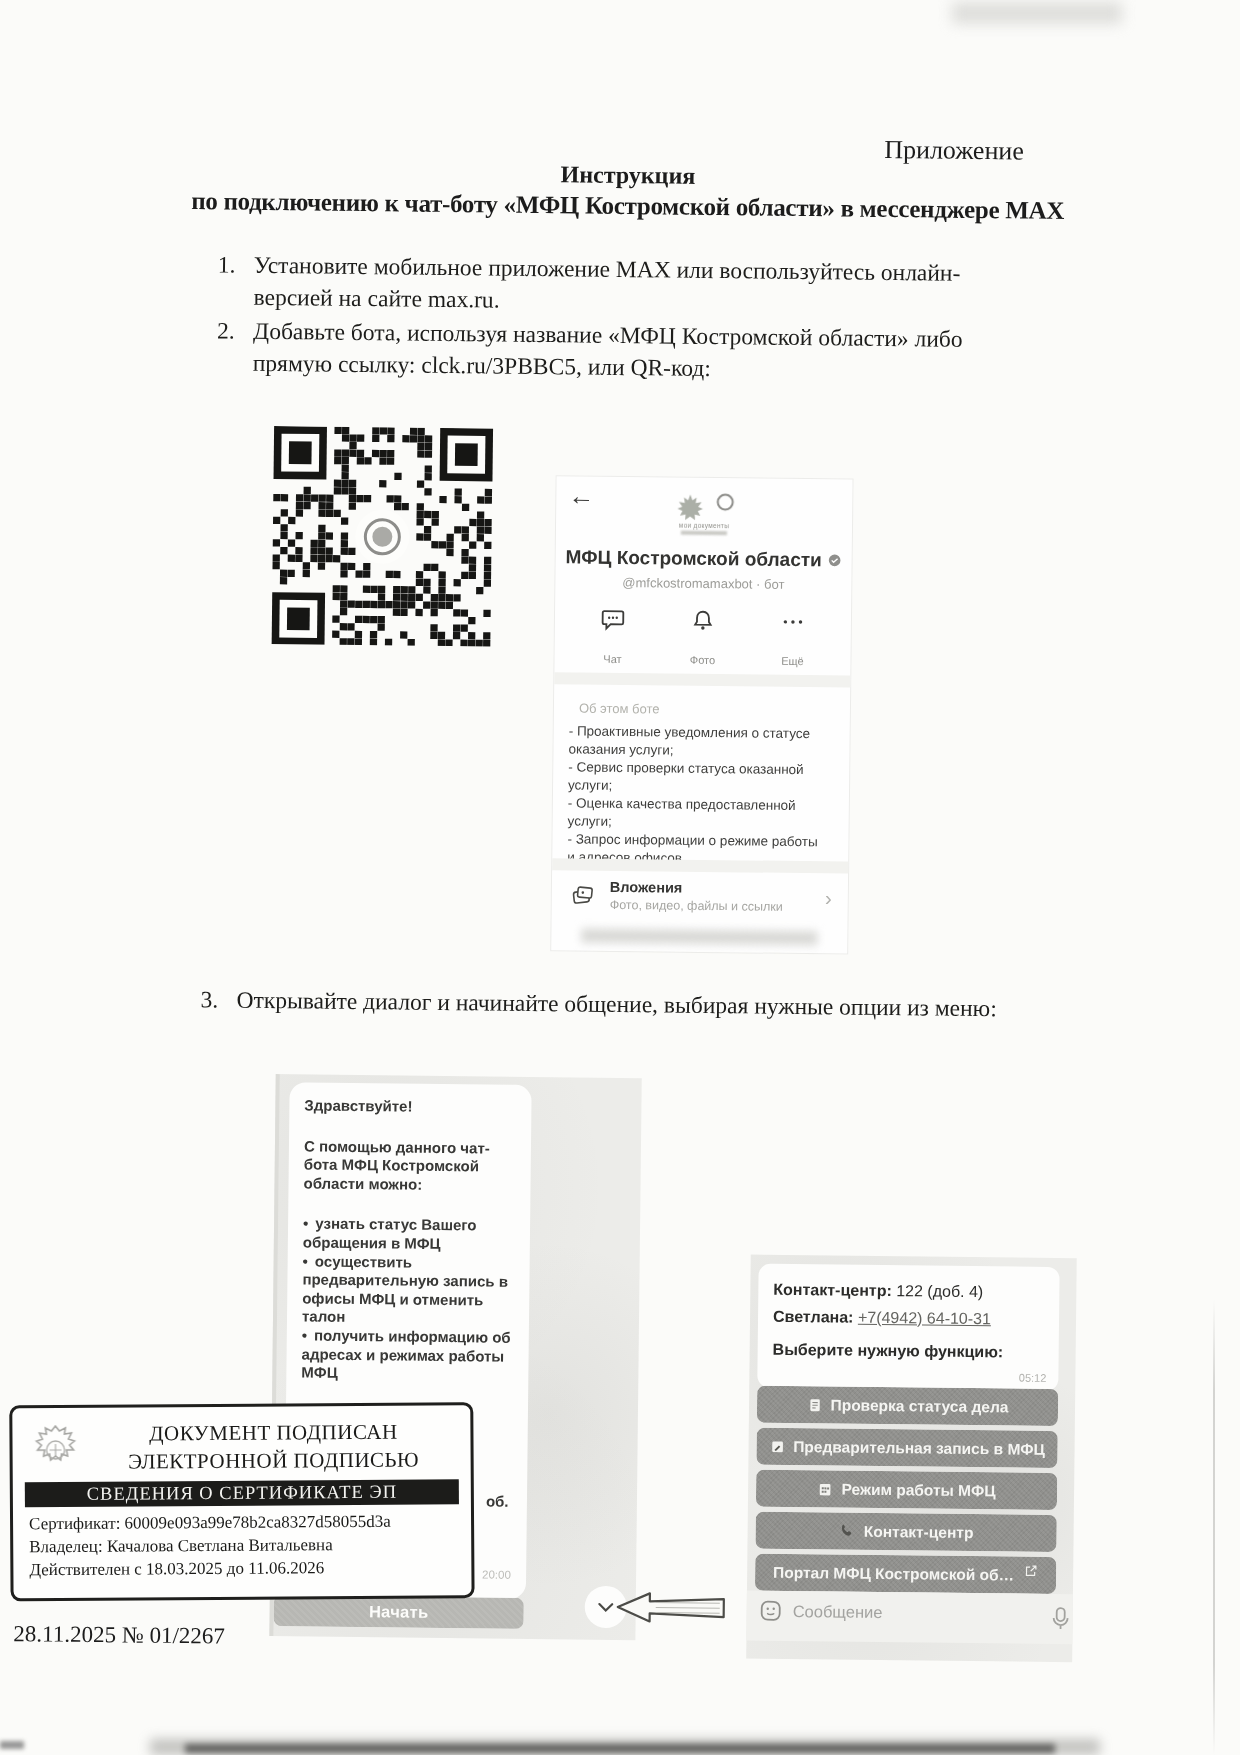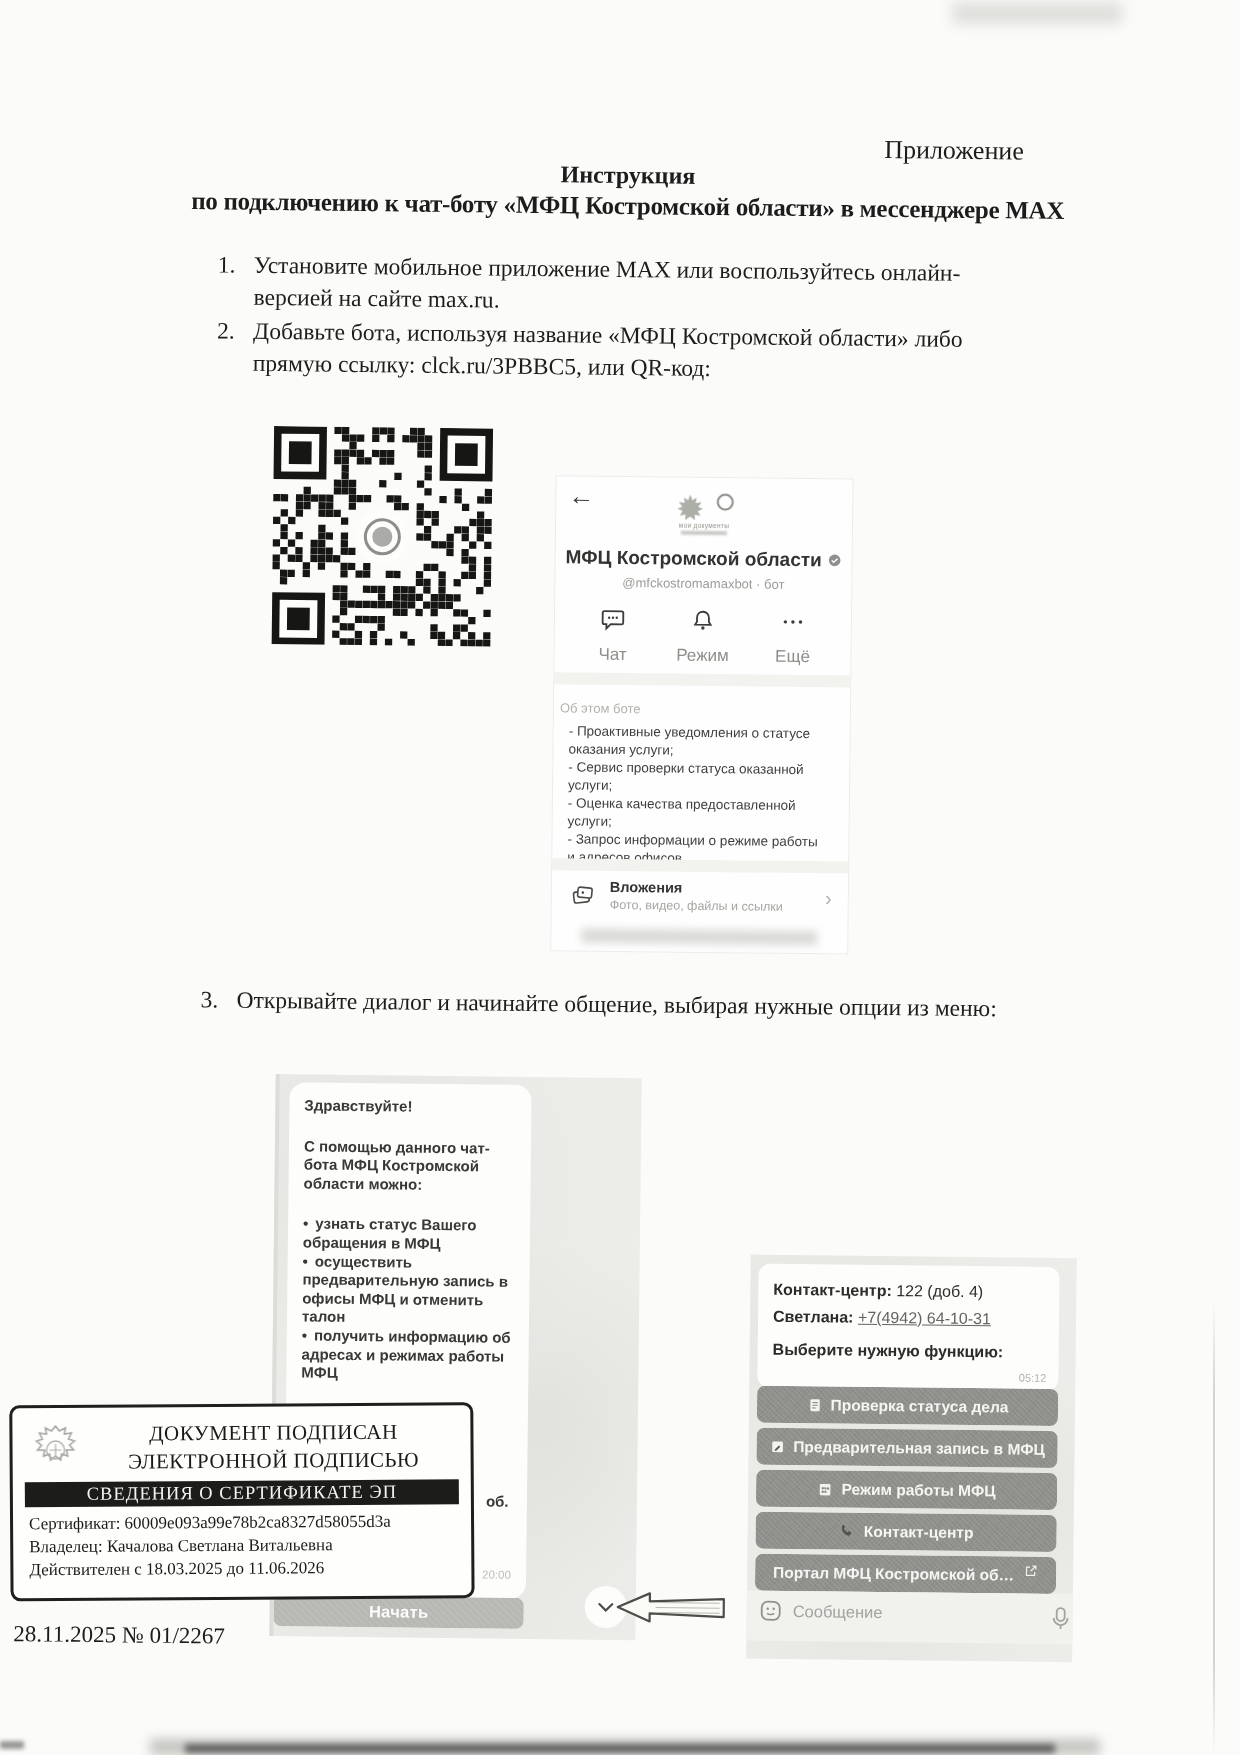--- a/index.html
+++ b/index.html
@@ -29,24 +29,24 @@
   .logo{position:absolute;top:14px;left:50%;transform:translateX(-50%);width:130px;text-align:center;
         filter:blur(.35px);opacity:.88}
   .logo-row{display:flex;justify-content:center;align-items:flex-start;gap:8px}
   .logo-cap{font-size:6.5px;color:#85857f;letter-spacing:.3px;margin-top:-4px}
   .logo-bars{width:46px;height:4px;background:#c2c2bd;margin:2px auto 0;filter:blur(1px)}
   .botname{position:absolute;top:70px;left:0;right:0;display:flex;justify-content:center;align-items:center;gap:6px;
            font-size:19px;font-weight:bold;color:#333331}
   .handle{position:absolute;top:98px;left:0;right:0;text-align:center;font-size:13px;color:#9c9c98}
   .actions{position:absolute;top:130px;left:30px;right:30px;display:flex;justify-content:space-between}
   .action{text-align:center;color:#4b4b48;width:56px}
-  .action .lbl{font-size:17px;color:#8e8e8a;margin-top:8px}
+  .action .lbl{font-size:11px;color:#8e8e8a;margin-top:16px}
   .band{position:absolute;left:0;right:0;height:12px;background:#f2f2ef}
   .band1{top:196px}.band2{top:382px}
-  .about-h{position:absolute;top:224px;left:6px;font-size:13px;color:#b2b2ac}
+  .about-h{position:absolute;top:224px;left:25px;font-size:13px;color:#b2b2ac}
   .about{position:absolute;top:246px;left:15px;width:260px;font-size:13.5px;line-height:1.33;color:#3e3e3c}
   .attach{position:absolute;top:400px;left:0;right:0;height:44px}
   .attach-ic{position:absolute;left:18px;top:6px}
   .attach-t{position:absolute;left:58px;top:2px;font-size:14.5px;font-weight:bold;color:#35353:;color:#353533}
   .attach-s{position:absolute;left:58px;top:21px;font-size:12.5px;color:#a6a6a2}
   .attach-ch{position:absolute;right:16px;top:8px;font-size:20px;color:#b3b3af}
   .blurstrip{position:absolute;bottom:8px;left:10%;width:80%;height:14px;background:#d9d9d6;filter:blur(4px)}
 
   
   .panel{position:absolute;background:#ecece9;font-family:"Liberation Sans",sans-serif;
@@ -416,21 +416,21 @@
             <circle cx="12" cy="10" r="1.1" fill="#3c3c3a"></circle>
             <circle cx="15.5" cy="10" r="1.1" fill="#3c3c3a"></circle>
         </svg>
         <div class="lbl">Чат</div>
       </div>
       <div class="action">
         <svg width="26" height="26" viewBox="0 0 24 24">
           <path d="M12 3.5c-3.3 0-5.5 2.4-5.5 5.8v3.6L4.9 15.5h14.2l-1.6-2.6V9.3c0-3.4-2.2-5.8-5.5-5.8z" fill="none" stroke="#3c3c3a" stroke-width="1.7"></path>
           <circle cx="12" cy="18.6" r="1.6" fill="#3c3c3a"></circle>
         </svg>
-        <div class="lbl">Режим</div>
+        <div class="lbl">Фото</div>
       </div>
       <div class="action">
         <svg width="26" height="26" viewBox="0 0 24 24">
           <circle cx="5" cy="12" r="1.6" fill="#3c3c3a"></circle>
             <circle cx="12" cy="12" r="1.6" fill="#3c3c3a"></circle>
             <circle cx="19" cy="12" r="1.6" fill="#3c3c3a"></circle>
         </svg>
         <div class="lbl">Ещё</div>
       </div>
     </div>

